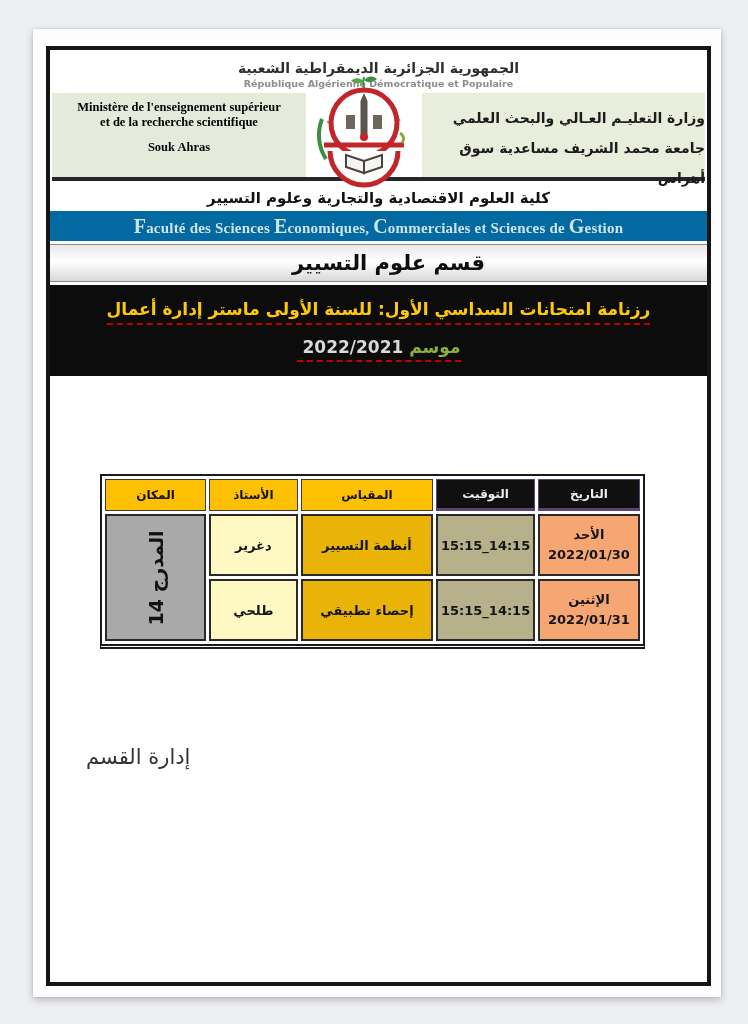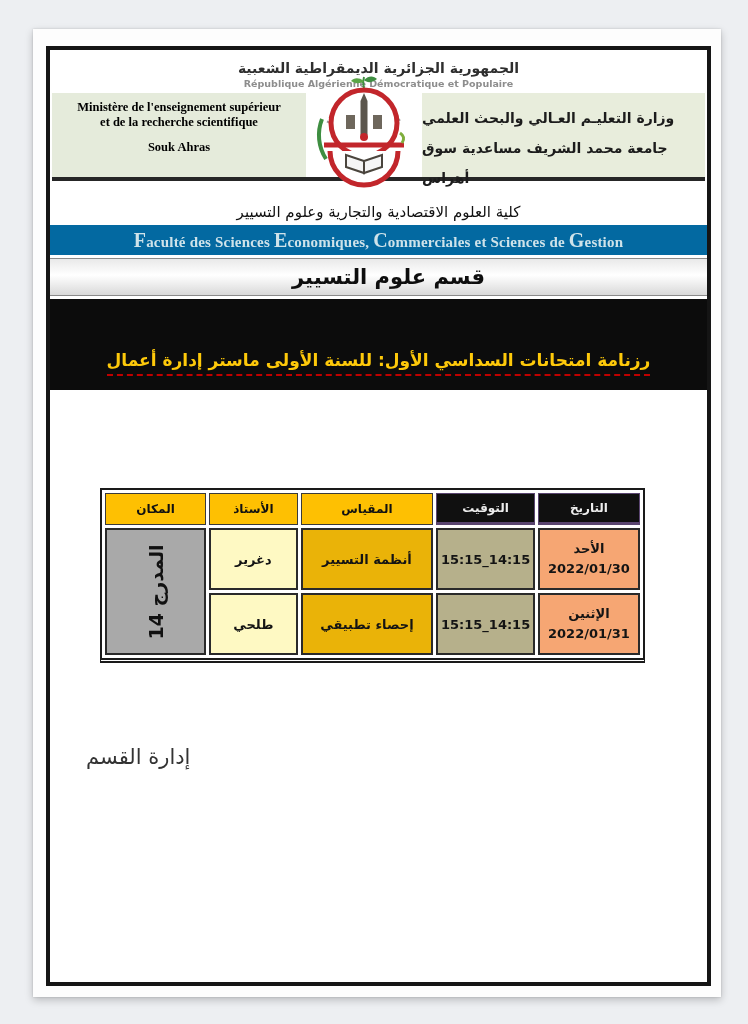--- a/index.html
+++ b/index.html
@@ -27,26 +27,26 @@
   
   .org-row{ display:flex; margin:3px 2px 0 2px; height:84px; border-bottom:4px solid #262626; position:relative; }
   .org-left{
     width:254px; background:#e5ebdb; text-align:center;
     font-family:"Liberation Serif", serif; font-weight:bold; color:#000000;
     font-size:12.5px; line-height:15px; padding-top:7px; box-sizing:border-box;
   }
   .org-left .gap{ height:10px; }
   .org-center{ flex:0 0 116px; background:#fff; }
   .org-right{
-    flex:1; background:#e8eddc; text-align:left; direction:rtl;
+    flex:1; background:#e8eddc; text-align:right; direction:rtl;
     font-weight:bold; color:#1c1c1c; font-size:14px; line-height:30px; padding-top:10px; box-sizing:border-box;
   }
   .logo{ position:absolute; left:256px; top:-22px; z-index:3; }
   
-  .kulliya{ text-align:center; margin-top:21px; font-size:15px; font-weight:normal; color:#111; direction:rtl; line-height:21px; }
+  .kulliya{ text-align:center; margin-top:7px; font-size:15px; font-weight:bold; color:#111; direction:rtl; line-height:21px; }
   
   .faculty-banner{
     margin-top:2px; background:#0369a1; height:30px;
     display:flex; align-items:center; justify-content:center;
     font-family:"Liberation Serif", serif; font-weight:bold;
     color:#cfe3ea; font-size:15px; letter-spacing:.2px;
   }
   .faculty-banner .cap{ font-size:20px; }
   
   .dept-banner{
@@ -56,21 +56,21 @@
     display:flex; align-items:center; justify-content:center;
     font-size:21px; font-weight:bold; color:#0e0e0e; direction:rtl;padding-left:20px;
   }
   
   .exam-banner{
     margin-top:3px; background:#0c0c0c; text-align:center;
     padding:13px 6px 14px 6px; direction:rtl;
   }
   .exam-title{
     display:inline-block; font-size:17px; font-weight:bold; color:#fec90a;
-    padding-bottom:3px; border-bottom:2px dashed #c00000; line-height:22px;margin-top:37px;
+    padding-bottom:3px; border-bottom:2px dashed #c00000; line-height:22px;
   }
   .season-line{ margin-top:12px; }
   .season{
     display:inline-block; font-size:17px; font-weight:bold;
     padding-bottom:3px; border-bottom:2px dashed #c00000;
   }
   .season .lbl{ color:#8fae3c; }
   .season .yrs{ color:#d8d8d8; direction:ltr; unicode-bidi:bidi-override; display:inline-block; margin-left:6px;}
   
   .sched{
@@ -159,20 +159,26 @@
     <div class="faculty-banner">
       <span><span class="cap">F</span><span>aculté des Sciences </span><span class="cap">E</span><span>conomiques, </span><span class="cap">C</span><span>ommerciales et Sciences de </span><span class="cap">G</span><span>estion</span></span>
     </div>
 
     <div class="dept-banner">
       <span>قسم علوم التسيير</span>
     </div>
 
     <div class="exam-banner">
       <span class="exam-title">رزنامة امتحانات السداسي الأول: للسنة الأولى ماستر إدارة أعمال</span>
+      <div class="season-line">
+        <span class="season">
+          <span class="lbl">موسم</span>
+          <span class="yrs">2022/2021</span>
+        </span>
+      </div>
     </div>
 
     <table class="sched">
       <thead>
         <tr>
           <th class="th-dark">التاريخ</th>
           <th class="th-dark">التوقيت</th>
           <th class="th-yellow">المقياس</th>
           <th class="th-yellow">الأستاذ</th>
           <th class="th-yellow">المكان</th>

